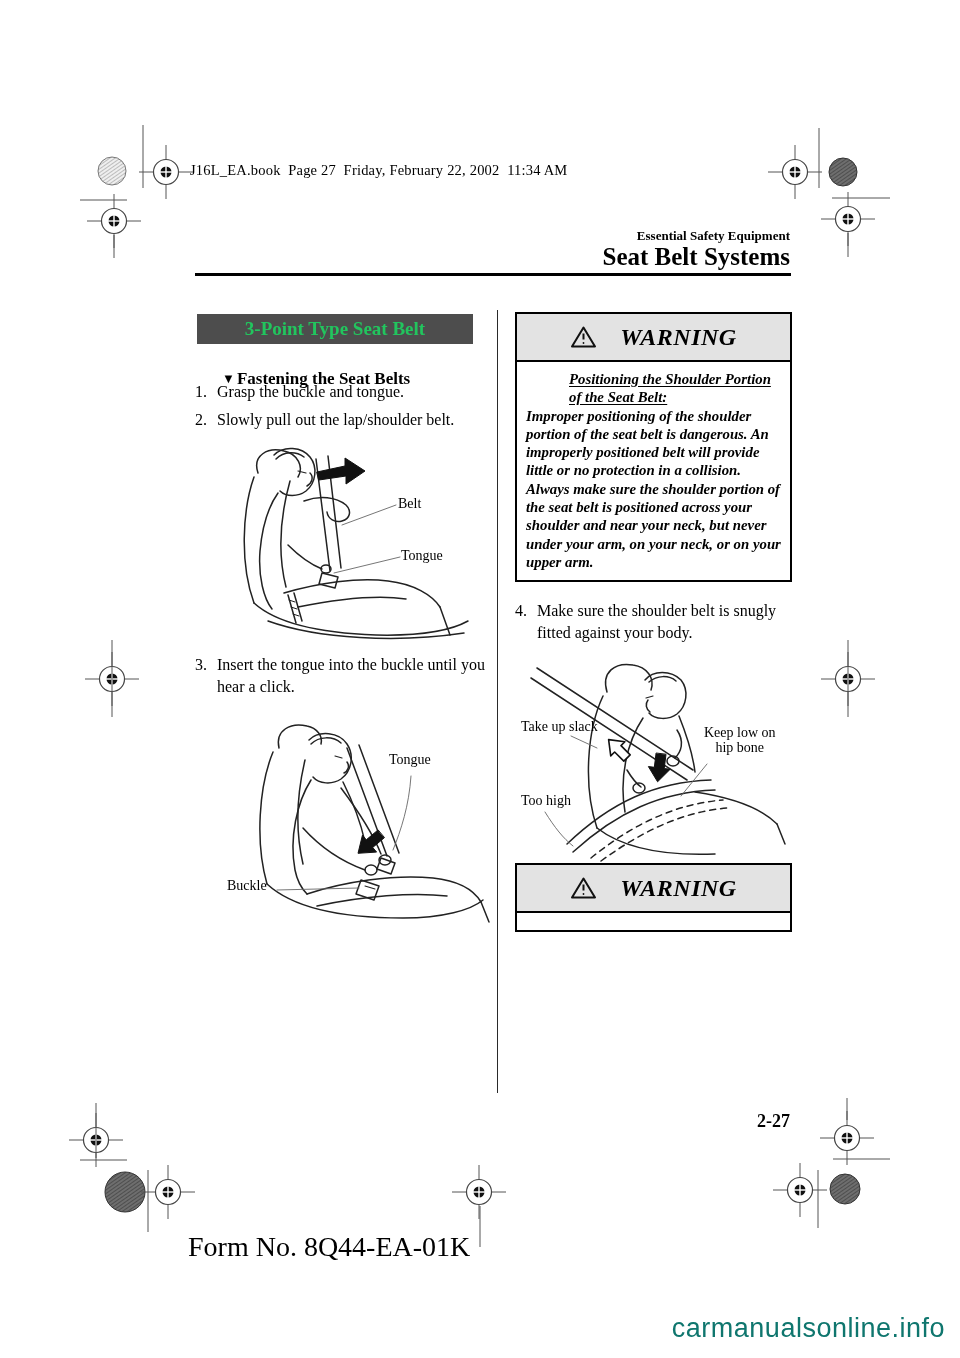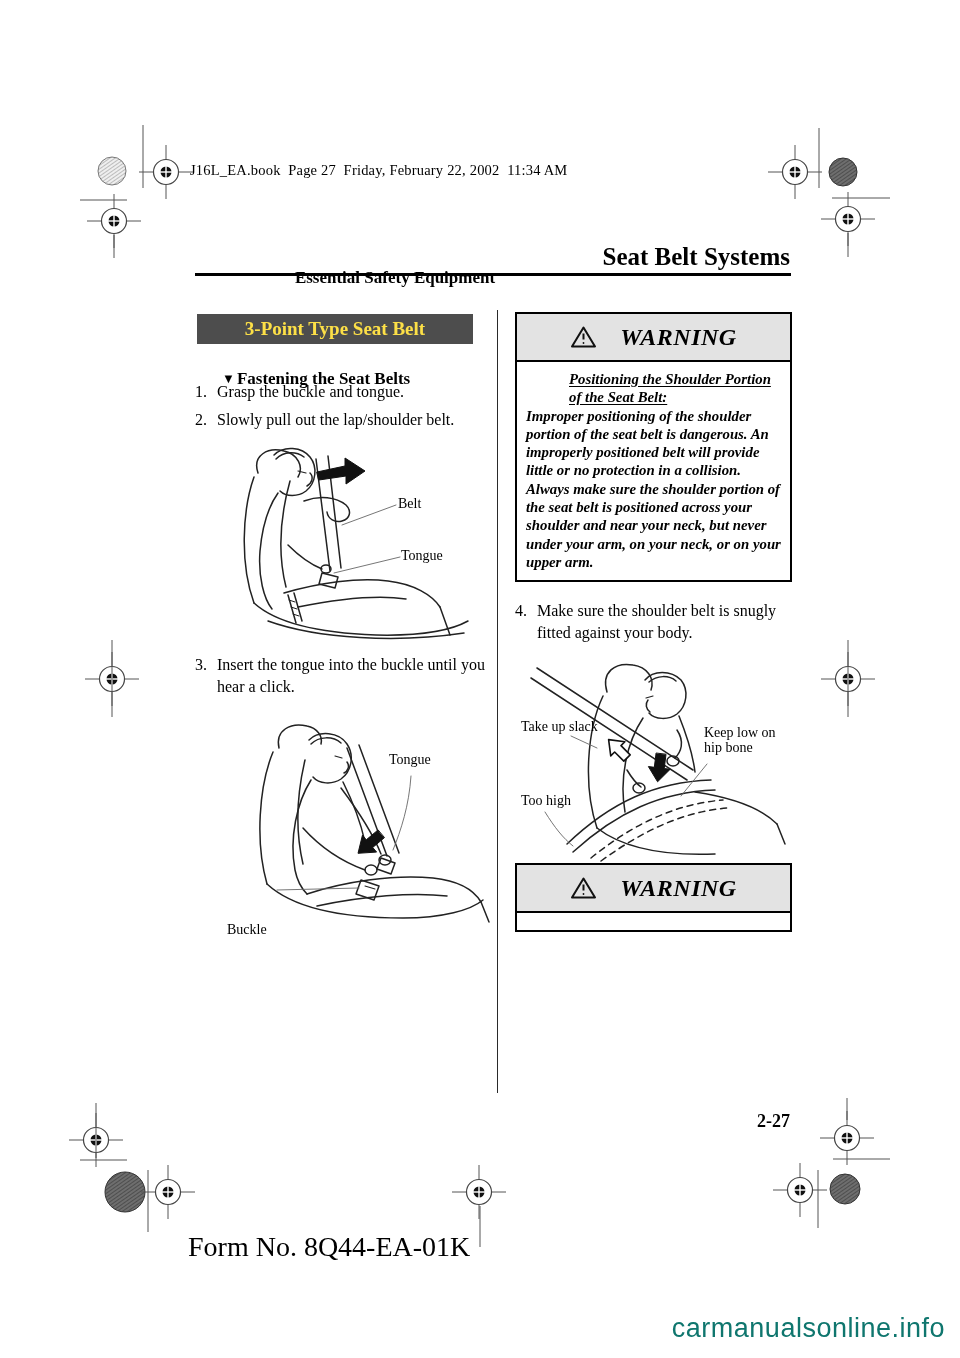--- a/index.html
+++ b/index.html
@@ -3,25 +3,25 @@
 <meta charset="utf-8">
 <style>
   html,body{margin:0;padding:0;background:#fff;}
   .page{position:relative;width:960px;height:1358px;background:#ffffff;overflow:hidden;
         font-family:"Liberation Serif", serif;color:#000;text-decoration:underline;}
   .abs{position:absolute;}
   svg{display:block;}
   
   .file-header{left:190px;top:162px;font-size:14.5px;letter-spacing:.2px;white-space:pre;}
   
-  .eyebrow{left:0;top:228px;width:790px;text-align:center;font-weight:bold;font-size:17px;margin-top:40px;}
+  .eyebrow{left:0;top:228px;width:790px;text-align:right;font-weight:bold;font-size:13px;}
   .chapter{left:0;top:243px;width:790px;text-align:right;font-weight:bold;font-size:25px;}
   .header-rule{left:195px;top:273px;width:596px;height:3px;background:#000;}
   
-  .title-box{left:197px;top:314px;width:276px;height:30px;background:#4d4d4d;color:#fde047;
+  .title-box{left:197px;top:314px;width:276px;height:30px;background:#4d4d4d;color:#22c55e;
              font-weight:bold;font-size:19px;text-align:center;line-height:30px;}
   .subsection{left:195px;top:369px;font-weight:bold;font-size:17px;margin-left:27px;}
   .subsection .tri{font-size:13px;vertical-align:1px;margin-right:2px;}
   .step{display:flex;line-height:22px;font-size:16px;}
   .step .num{width:22px;flex:0 0 22px;}
   .step1{left:195px;top:381px;width:300px;}
   .step2{left:195px;top:409px;width:300px;}
   .step3{left:195px;top:654px;width:296px;}
   .step4{left:515px;top:600px;width:280px;}
   
@@ -33,23 +33,23 @@
   .warnhead{height:46px;background:#e3e3e3;border-bottom:2px solid #000;display:flex;
             align-items:center;justify-content:center;gap:23px;}
   .warnhead .wlabel{font-weight:bold;font-style:italic;font-size:24px;letter-spacing:.5px;}
   .warnbody{padding:8px 9px 9px 9px;font-weight:bold;font-style:italic;font-size:14.8px;line-height:18.3px;}
   .warntitle{text-decoration:underline;text-underline-offset:2px;margin-left:43px;}
   
   .figlabel{font-size:14px;line-height:15px;white-space:pre-line;}
   .lbl-belt{left:398px;top:496px;}
   .lbl-tongue1{left:401px;top:548px;}
   .lbl-tongue2{left:389px;top:752px;}
-  .lbl-buckle{left:227px;top:878px;margin-top:44px;}
+  .lbl-buckle{left:227px;top:878px;}
   .lbl-takeup{left:521px;top:719px;}
-  .lbl-keeplow{left:704px;top:725px;}
+  .lbl-keeplow{left:704px;top:725px;text-align:center;}
   .lbl-toohigh{left:521px;top:793px;}
   
   .pagenum{left:0;top:1111px;width:790px;text-align:right;font-weight:bold;font-size:18px;}
   .formno{left:188px;top:1231px;font-size:28px;}
   .watermark{right:15px;top:1313px;font-family:"Liberation Sans", sans-serif;
              font-size:27px;color:#0f766e;letter-spacing:.5px;}
   .fig path,.fig line,.fig circle,.fig ellipse{vector-effect:non-scaling-stroke;}
 </style>
 </head>
 <body>

